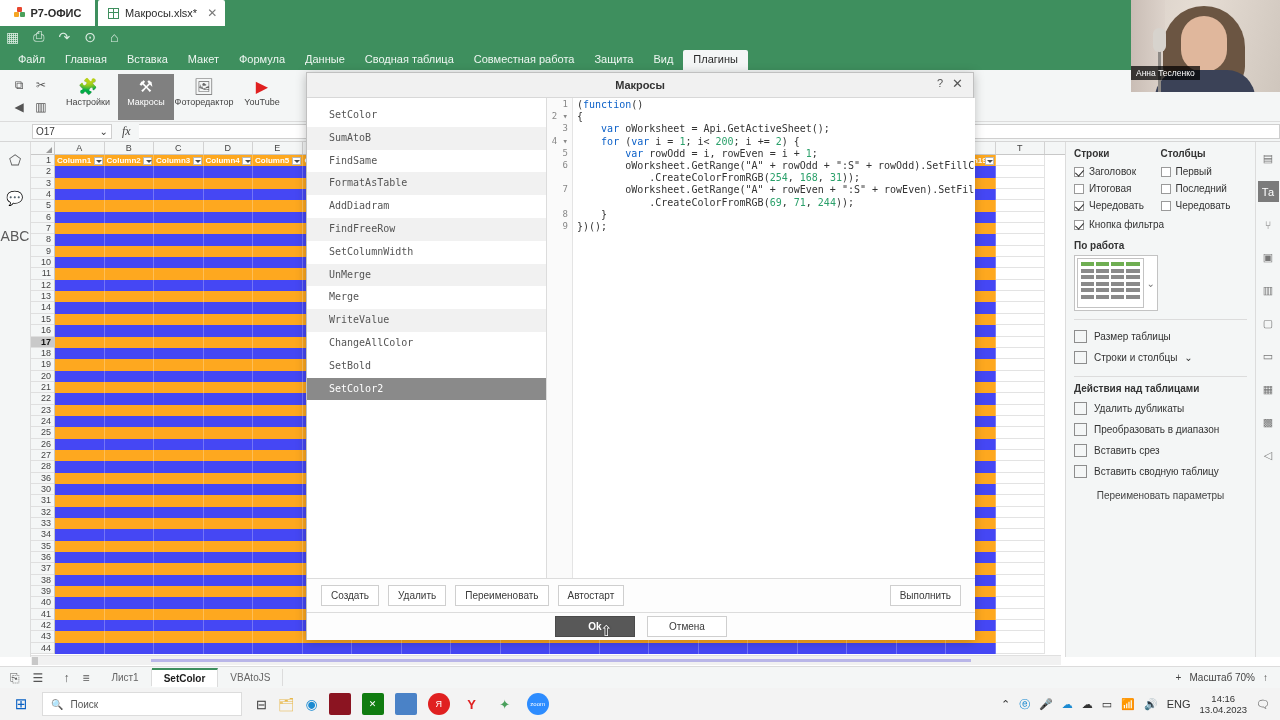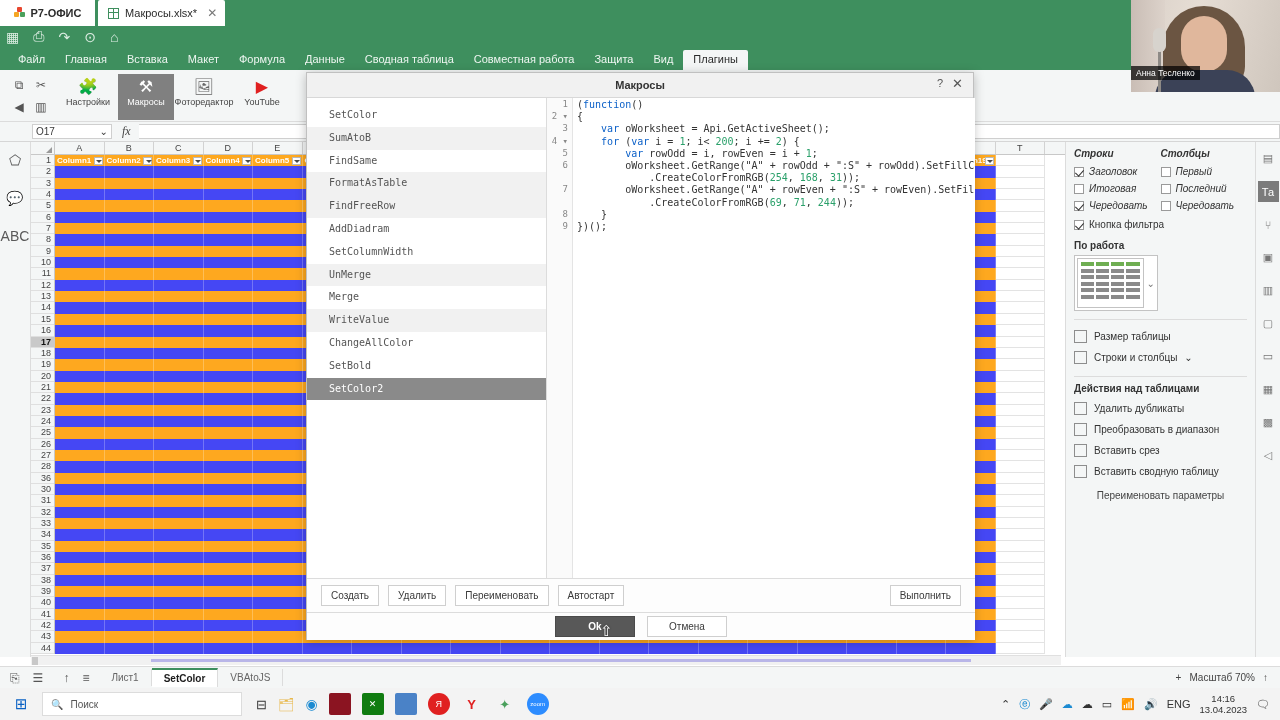--- a/index.html
+++ b/index.html
@@ -87,21 +87,21 @@
   .cells{ position:absolute; left:24px; top:13px; width:1010px;}
   .rowband{ height:11.35px; display:flex; }
   .cell{ border-right:1px solid rgba(255,255,255,.25); height:100%; }
   .hdrcell{ color:#fff; font-weight:bold; font-size:8px; line-height:11.35px; padding-left:2px; position:relative; overflow:hidden;}
   .filt{ position:absolute; right:1px; top:1.5px; width:9px;height:8px; background:#fff; border:1px solid #b9b9b9;}
   .filt:after{content:"";position:absolute;left:1.5px;top:2px;border-left:3px solid transparent;border-right:3px solid transparent;border-top:3.5px solid #4a4a4a;}
 
   
   .rightpanel{ position:absolute; left:1065px; top:142px; width:190px; height:515px; background:#f4f6f6; border-left:1px solid #dcdcdc; padding:6px 8px; font-size:10px; color:#333;}
   .rp-cols{ display:flex; }
-  .rp-col{ width:88px;font-style:italic; }
+  .rp-col{ width:88px; }
   .rp-title{ font-weight:bold; font-size:10px; margin-bottom:4px;}
   .chk{ display:flex; align-items:center; gap:5px; height:17px; }
   .box{ width:10px;height:10px;border:1px solid #9a9a9a;background:#fff;position:relative;}
   .box.on:after{content:"";position:absolute;left:1.5px;top:0.5px;width:4px;height:7px;border:solid #333;border-width:0 1.6px 1.6px 0;transform:rotate(42deg);}
   .tplbox{ width:68px;height:50px;border:1px solid #c3c3c3;background:#fff;padding:3px; display:flex;flex-direction:column;gap:2.5px;}
   .tplbox .trow{ height:4px; display:flex; gap:2px;}
   .tplbox .trow b{ flex:1; background:#8a8a8a; display:block;}
   .tplbox .trow.head b{ background:#6fae52;}
   .tplsel{ display:flex; align-items:center; gap:3px; border:1px solid #c3c3c3; background:#fff; width:84px; padding:2px;}
   .rpline{ border-top:1px solid #dcdcdc; margin:8px 0 6px;}
@@ -1455,22 +1455,22 @@
       <div class="m-title">Макросы</div>
       <span class="hq">?</span>
       <span class="hx">✕</span>
     </div>
     <div class="m-body">
       <div class="m-list" id="macrolist">
           <div class="mli">SetColor</div>
           <div class="mli odd">SumAtoB</div>
           <div class="mli">FindSame</div>
           <div class="mli odd">FormatAsTable</div>
+          <div class="mli">AddDiadram</div>
           <div class="mli odd">FindFreeRow</div>
-          <div class="mli">AddDiadram</div>
           <div class="mli">SetColumnWidth</div>
           <div class="mli odd">UnMerge</div>
           <div class="mli">Merge</div>
           <div class="mli odd">WriteValue</div>
           <div class="mli">ChangeAllColor</div>
           <div class="mli">SetBold</div>
           <div class="mli odd sel">SetColor2</div>
         </div>
       <div class="m-code">
         <div class="gutter" id="gutter">

